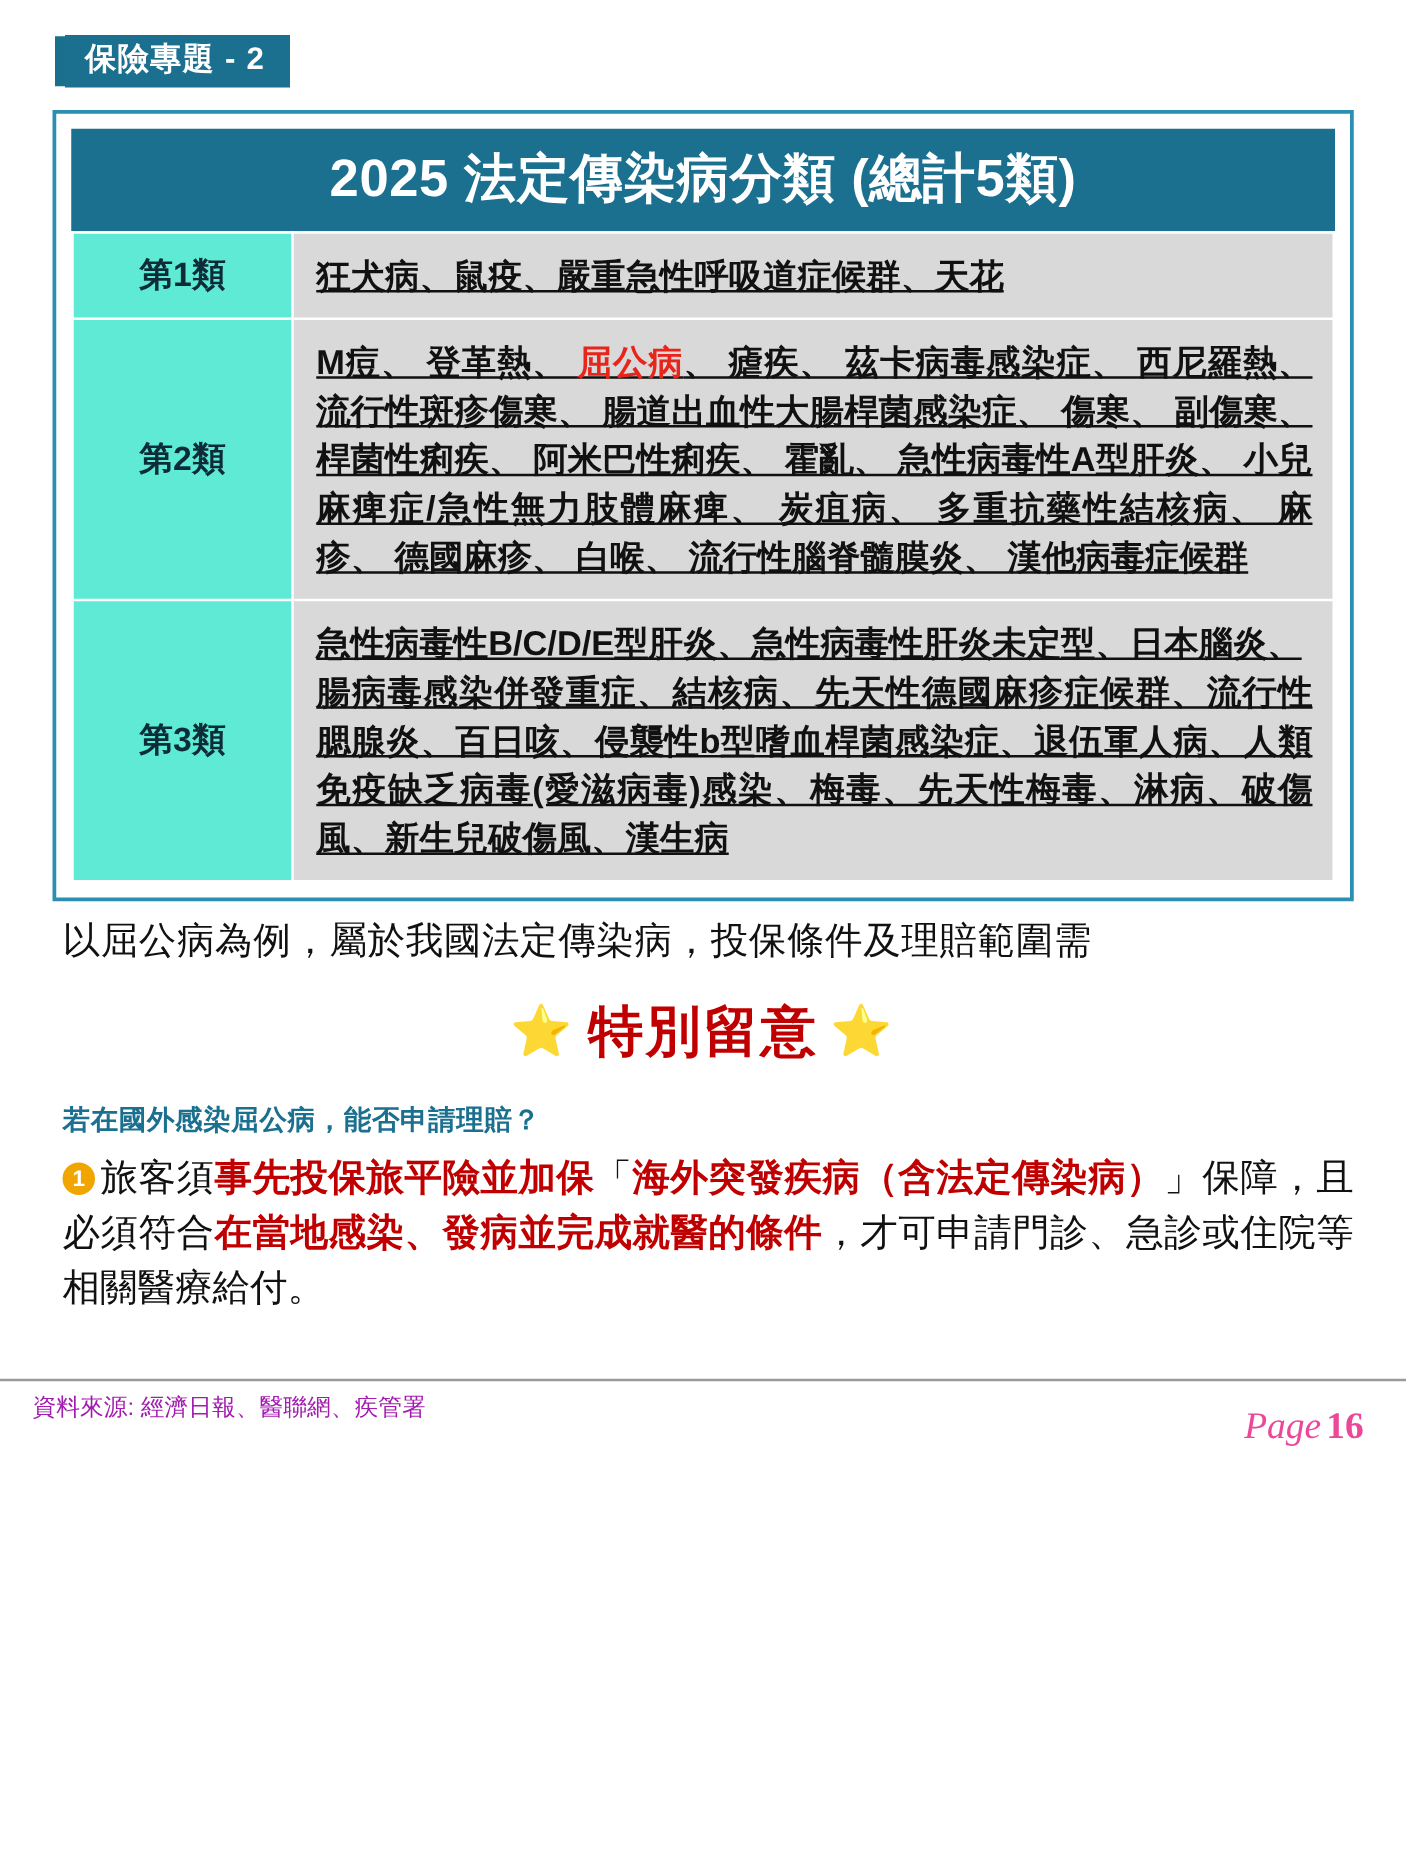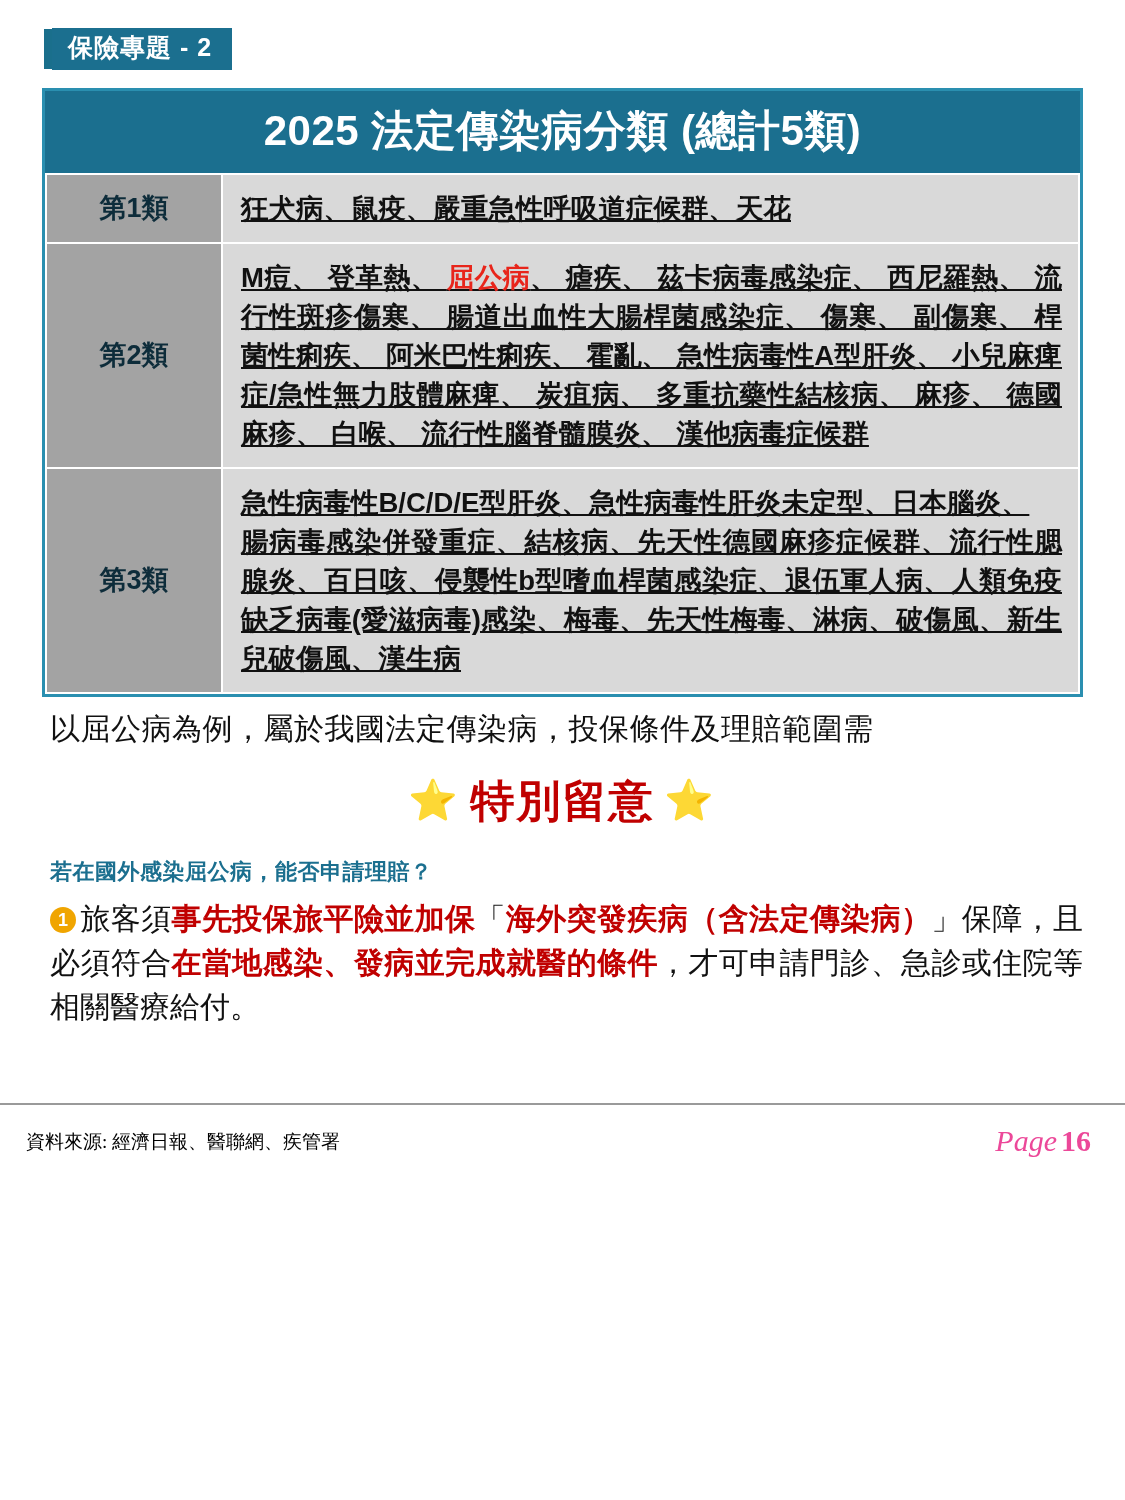--- a/index.html
+++ b/index.html
@@ -52,20 +52,21 @@
     color: #111111;
     letter-spacing: -0.5px;
     max-width: 1060px;
   }
 
   
   .card {
     margin: 18px 14px 0 14px;
     border: 3px solid #2a8fb0;
     background: #ffffff;
+    padding: 12px;
     box-sizing: border-box;
   }
   .tbl-title {
     background: #1b6f8f;
     color: #ffffff;
     text-align: center;
     font-size: 42px;
     font-weight: bold;
     padding: 12px 0 14px 0;
     letter-spacing: 0.5px;
@@ -74,21 +75,21 @@
     border-collapse: collapse;
     width: 100%;
     table-layout: fixed;
   }
   table.classes td {
     vertical-align: middle;
     border: 2px solid #ffffff;
   }
   td.cat {
     width: 172px;
-    background: #a3a3a3;
+    background: #5eead4;
     color: #0d2c3a;
     text-align: center;
     font-size: 27px;
     font-weight: bold;
   }
   td.items {
     background: #d9d9d9;
     color: #111111;
     font-size: 27.5px;
     font-weight: bold;
@@ -169,24 +170,23 @@
     left: 0;
     right: 0;
     bottom: 0;
     height: 62px;
     border-top: 2px solid #9a9a9a;
     box-sizing: border-box;
   }
   .source {
     position: absolute;
     left: 26px;
-    top: 24px;
+    top: 8px;
     font-size: 19px;
-    color: #000000;
-    font-family: Liberation Serif, serif;
+    color: #a21caf;
   }
   .pageno {
     position: absolute;
     right: 34px;
     top: 19px;
     font-family: "Liberation Serif", "DejaVu Serif", serif;
     font-style: italic;
     font-size: 30px;
     color: #ec4899;
   }

